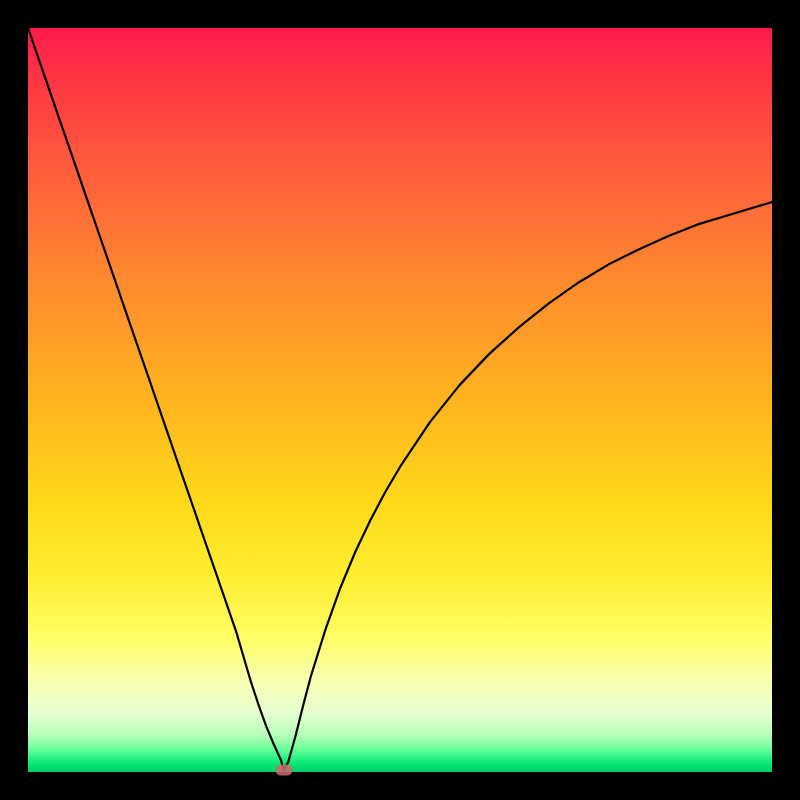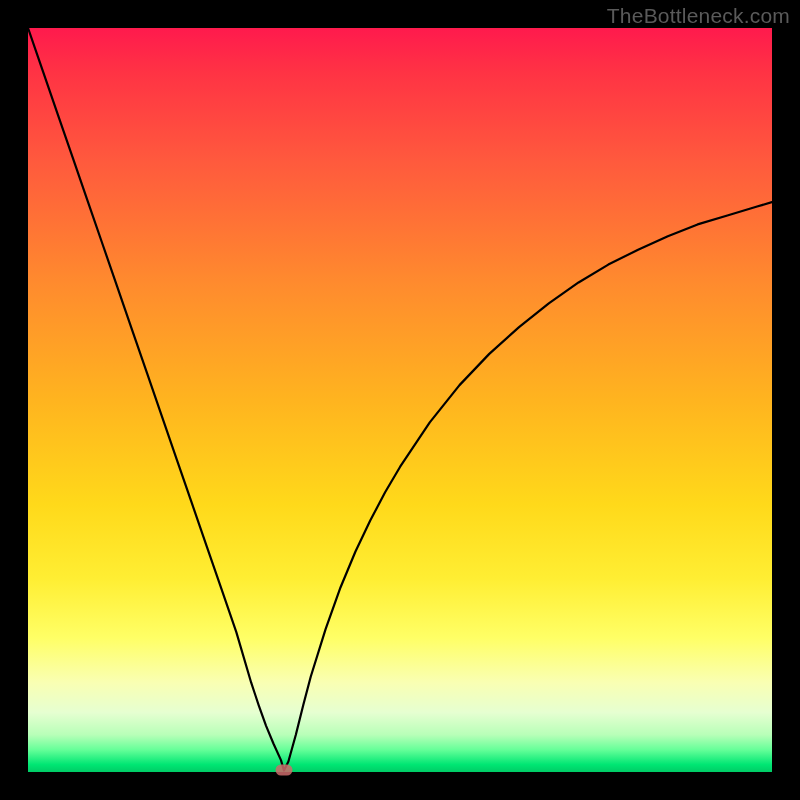--- a/index.html
+++ b/index.html
@@ -71,14 +71,13 @@
 </head>
 <body>
 
 <div class="frame">
   <div class="plot">
     <svg class="curve" viewBox="0 0 744 744" preserveAspectRatio="none">
       <path id="curve-path" d="M 0.00 0.00 L 14.88 43.15 L 29.76 86.30 L 44.64 129.46 L 59.52 172.61 L 74.40 215.76 L 89.28 258.91 L 104.16 302.06 L 119.04 345.22 L 133.92 388.37 L 148.80 431.52 L 163.68 474.67 L 178.56 517.82 L 193.44 560.98 L 208.32 604.13 L 223.20 654.72 L 230.64 677.04 L 238.08 697.87 L 245.52 715.73 L 252.96 732.10 L 255.94 742.51 L 260.40 733.58 L 267.84 706.80 L 275.28 677.04 L 282.72 648.77 L 297.60 601.15 L 312.48 559.49 L 327.36 523.78 L 342.24 492.53 L 357.12 464.26 L 372.00 438.96 L 401.76 394.32 L 431.52 357.12 L 461.28 325.87 L 491.04 299.09 L 520.80 275.28 L 550.56 254.45 L 580.32 236.59 L 610.08 221.71 L 639.84 208.32 L 669.60 196.42 L 699.36 187.49 L 729.12 178.56 L 744.00 174.10" fill="none" stroke="#000000" stroke-width="2.2" stroke-linejoin="round" stroke-linecap="round"></path>
     </svg>
     <div class="marker" id="marker-dot" style="left: 255.936px; top: 741.768px; background: rgb(204, 107, 107);"></div>
   </div>
-  <div class="watermark">TheBottleneck.com</div>
 </div>
 
 </body></html>

